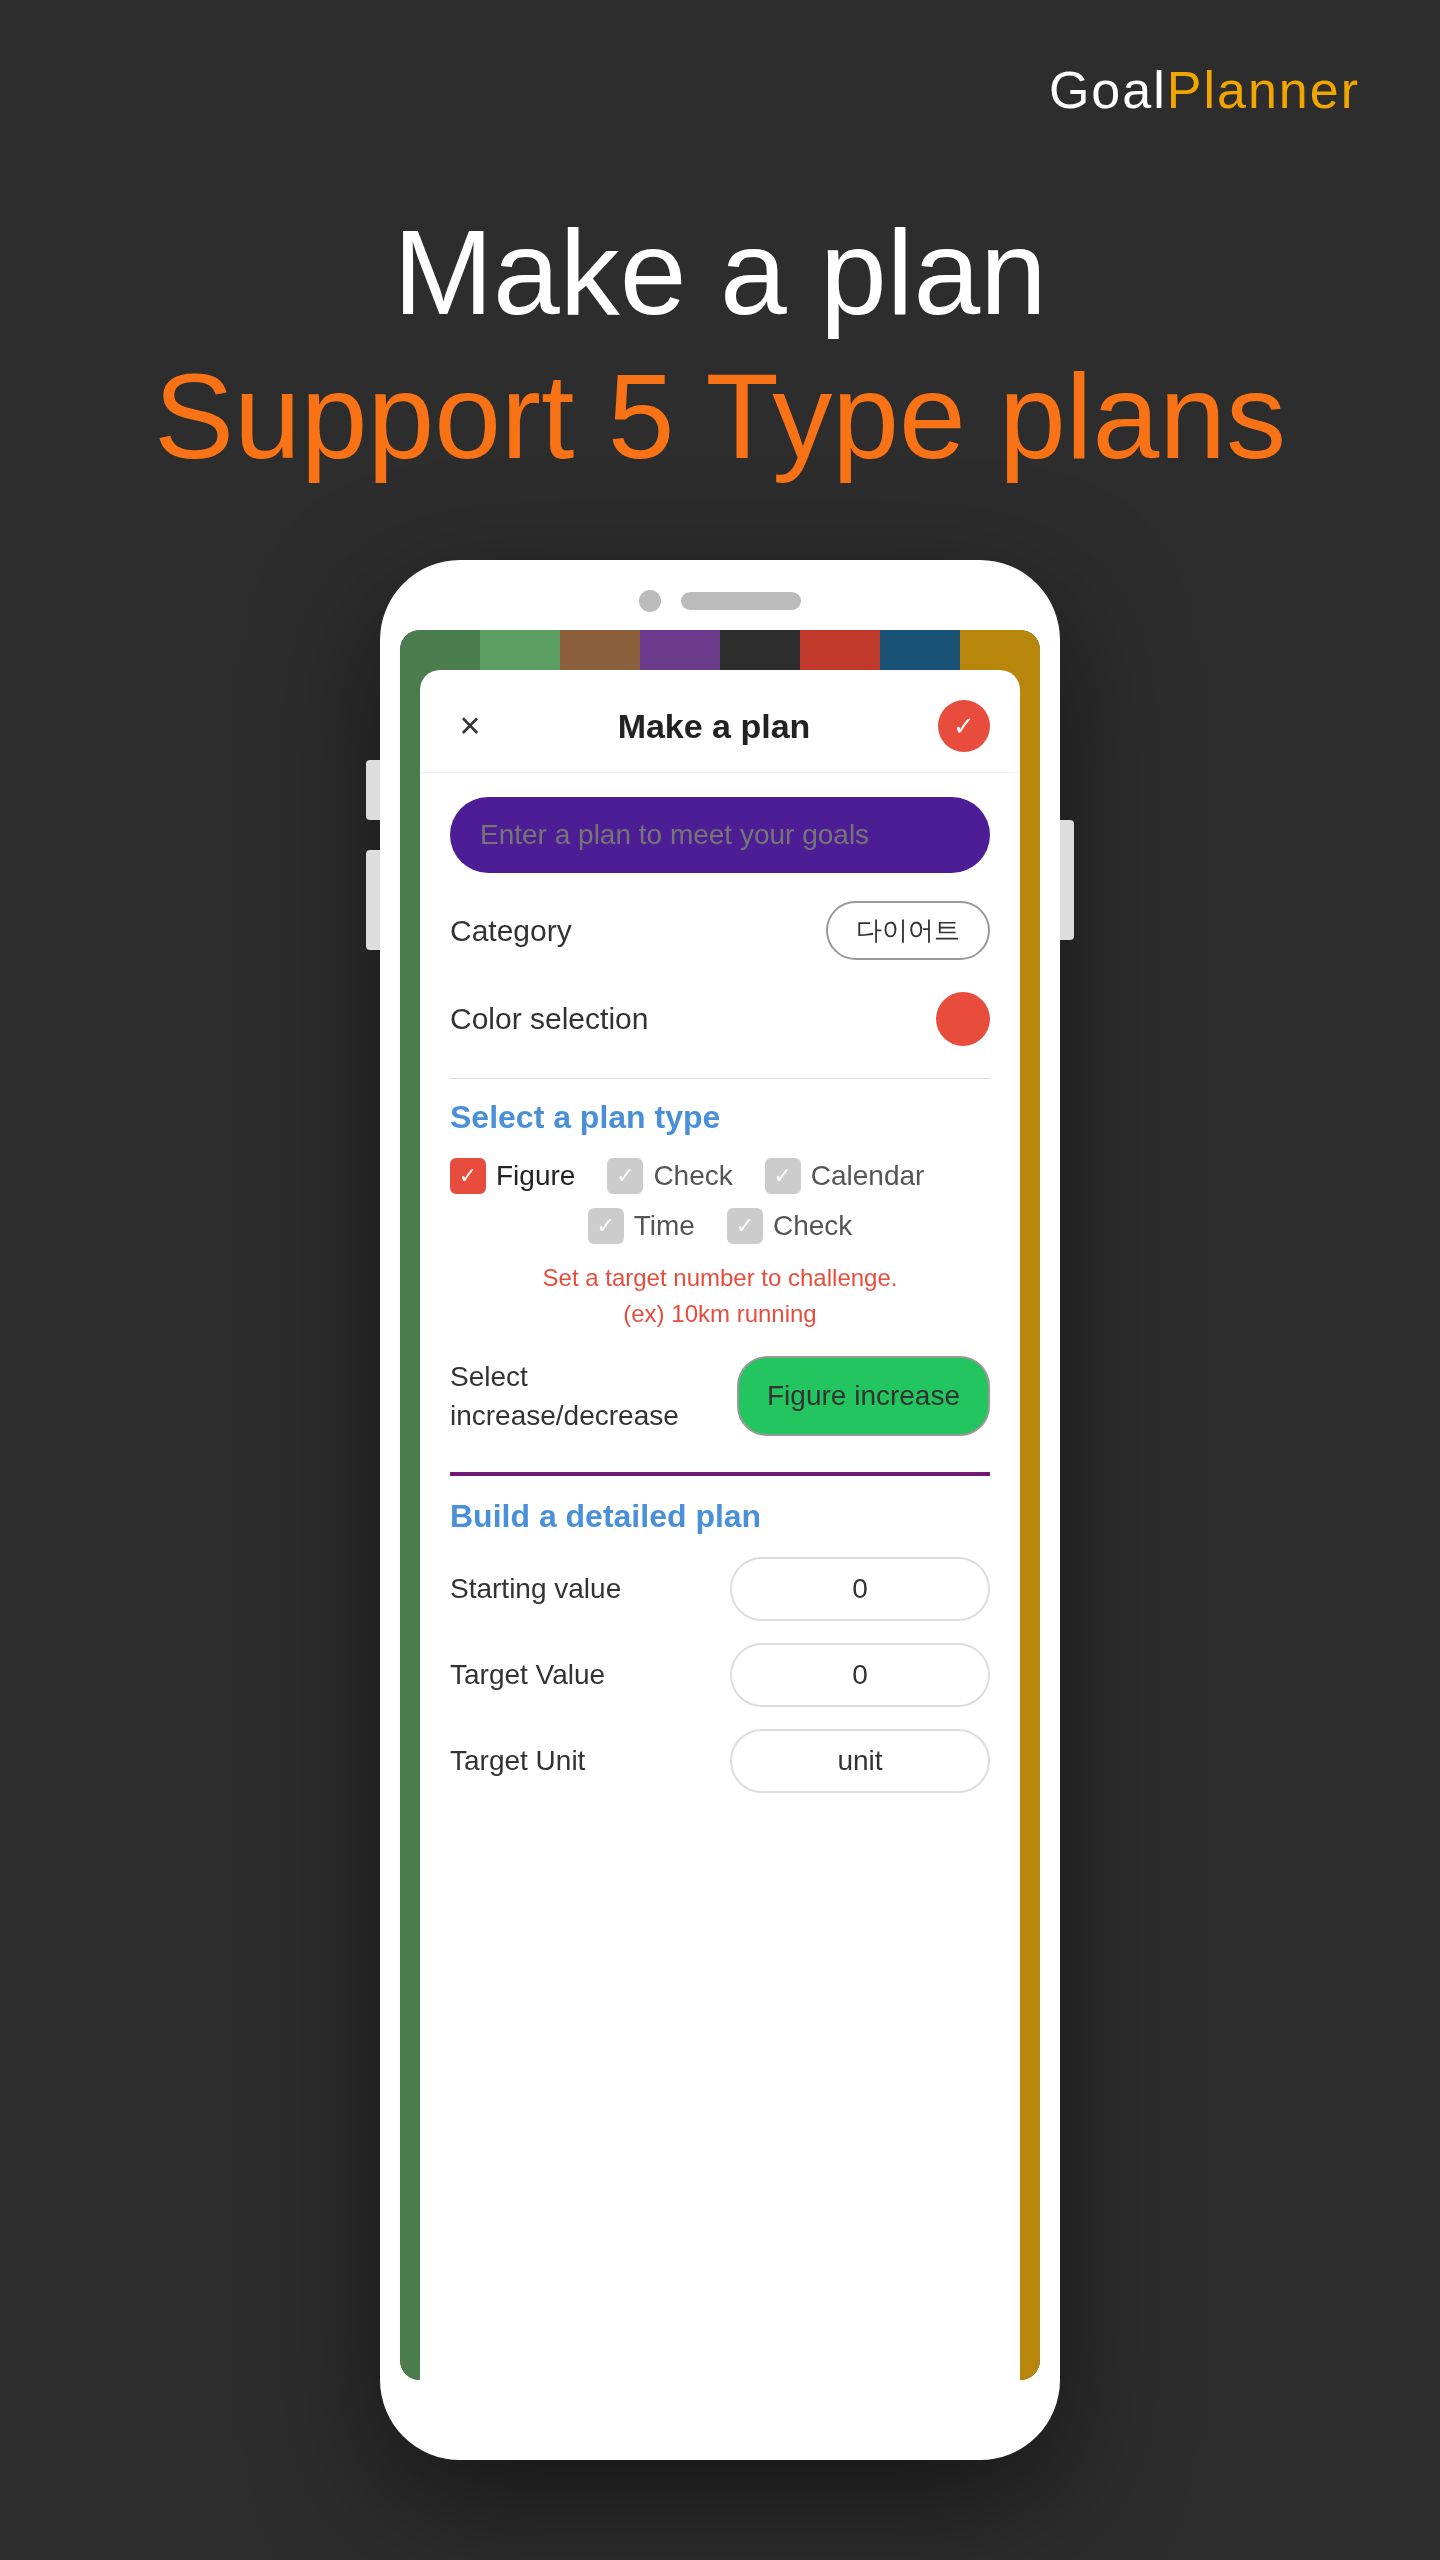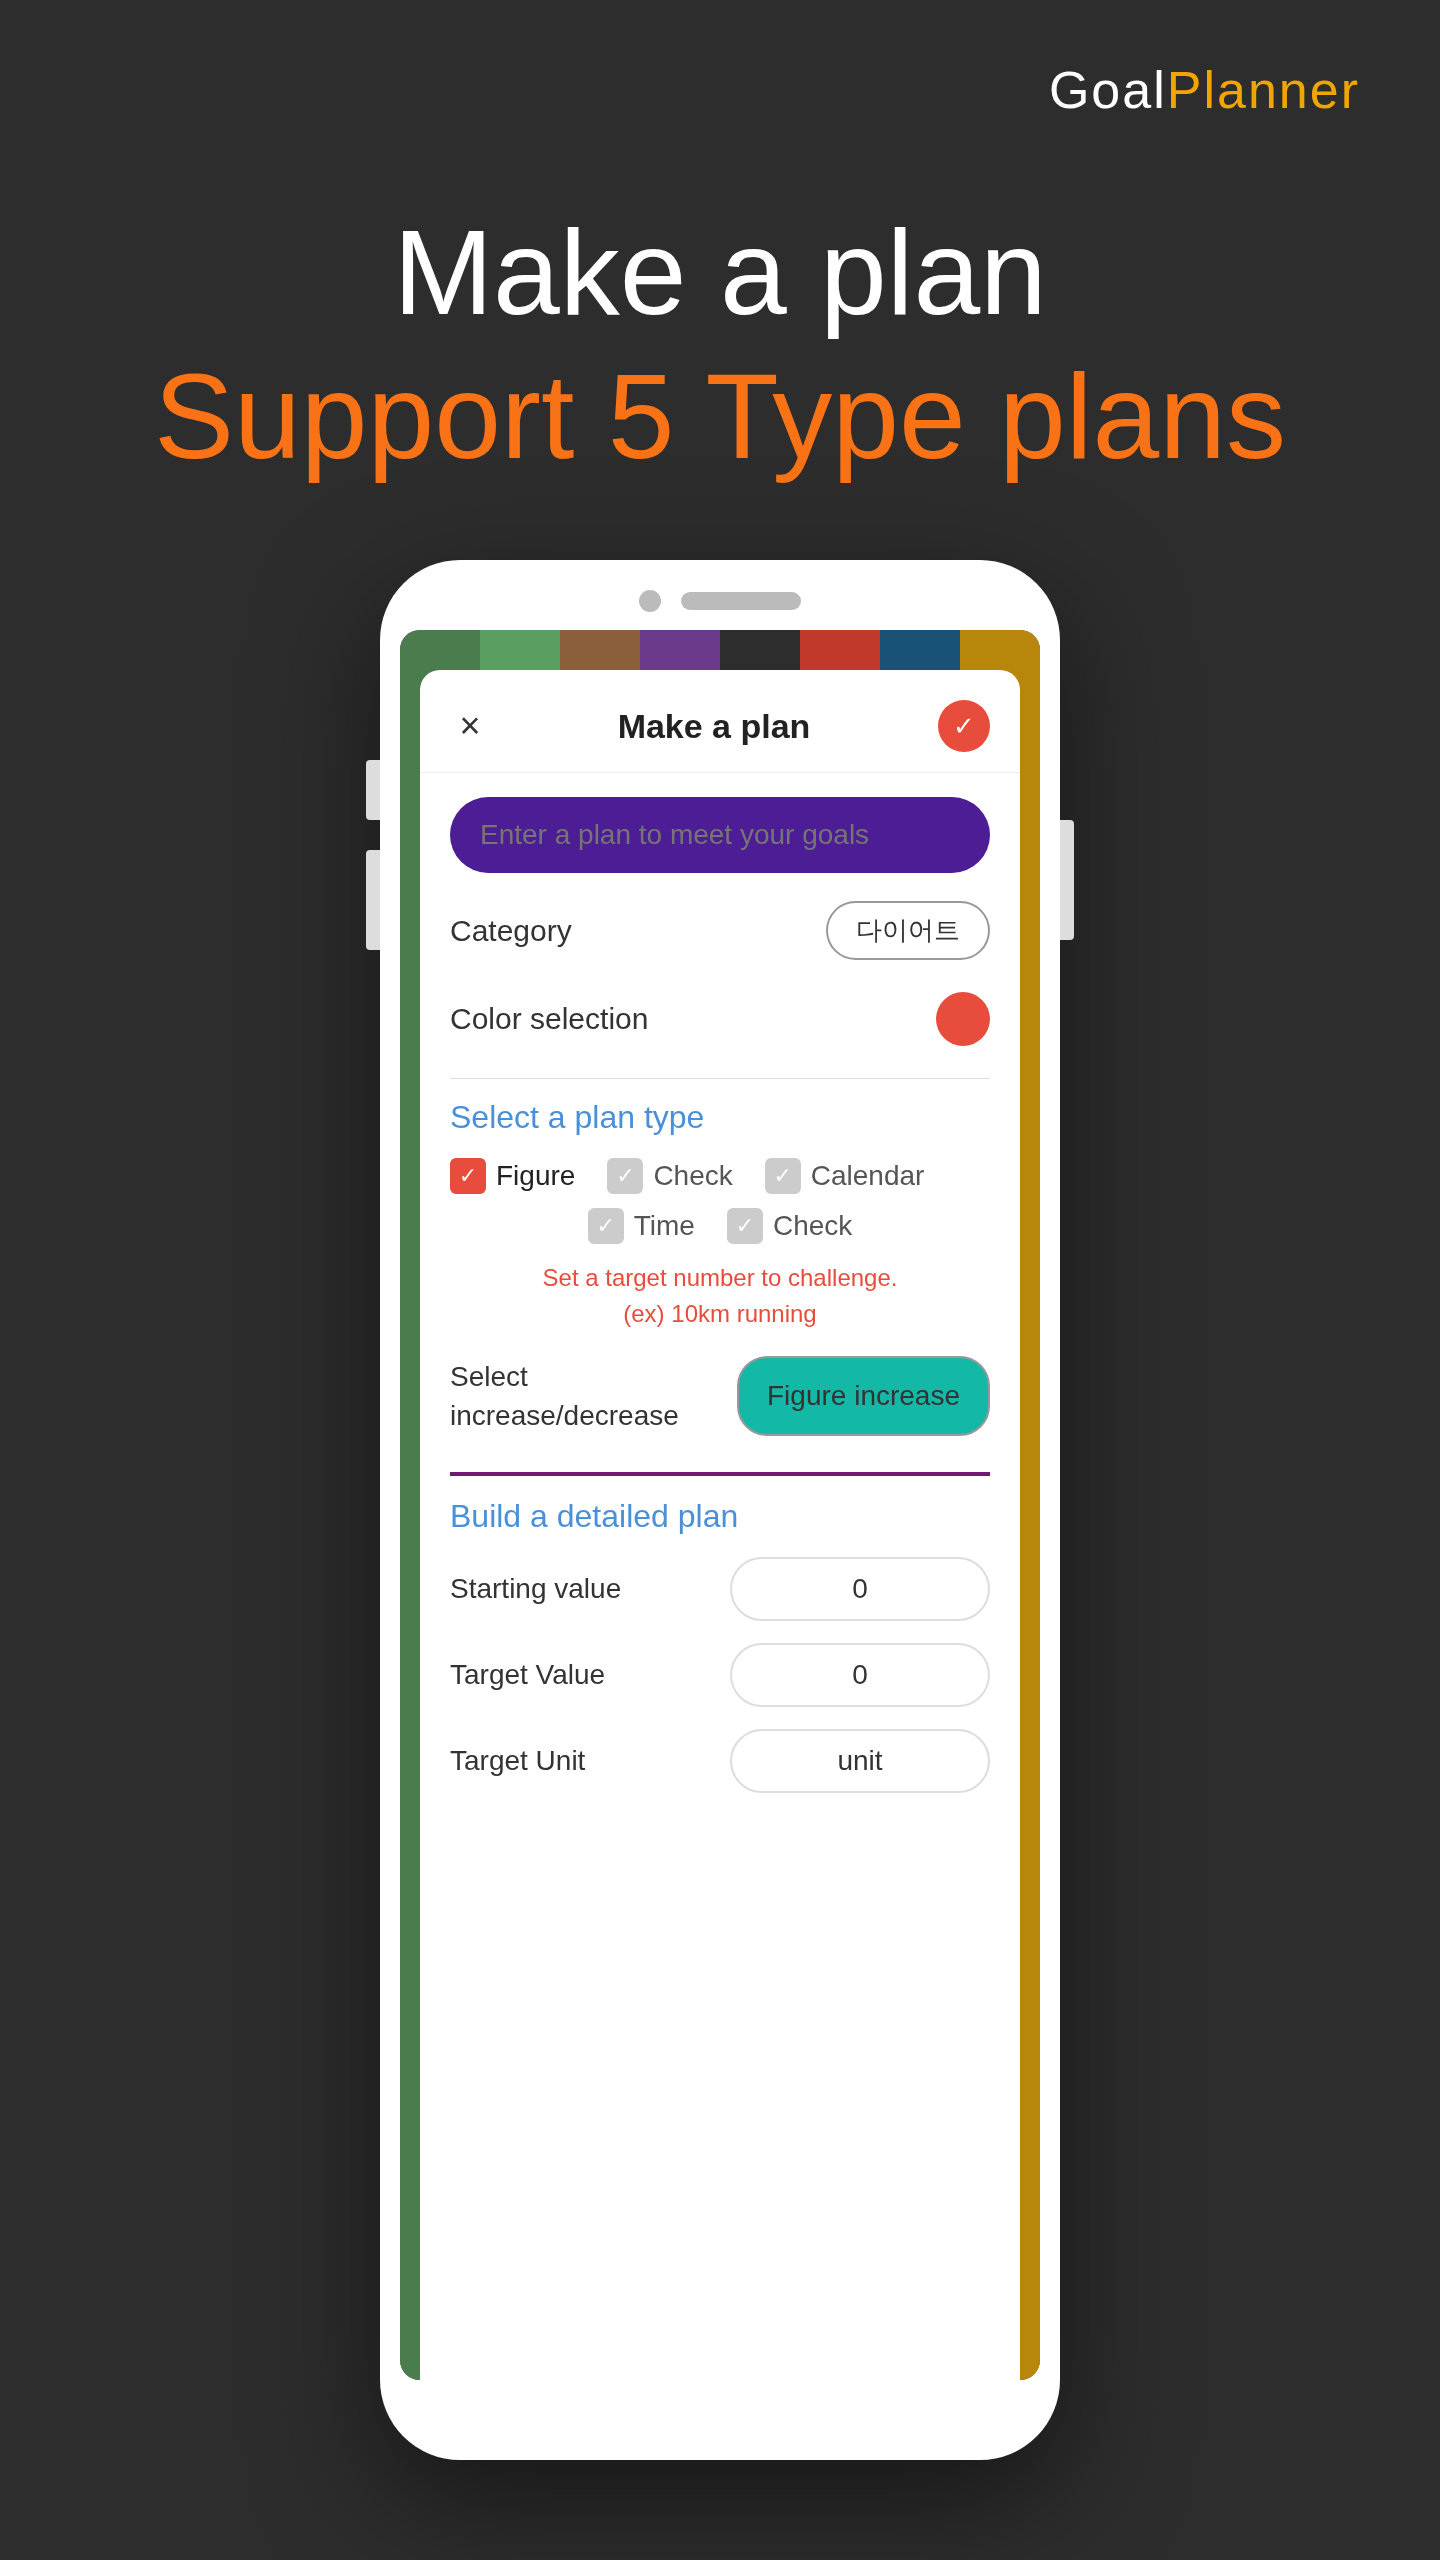--- a/index.html
+++ b/index.html
@@ -244,21 +244,21 @@
     
     .divider {
       height: 1px;
       background: #ddd;
       margin: 10px 0 20px 0;
     }
 
     
     .section-title {
       font-size: 32px;
-      font-weight: 400;
+      font-weight: 700;
       color: #4a90d9;
       margin-bottom: 22px;
     }
 
     
     .plan-types {
       margin-bottom: 16px;
     }
     .plan-type-row {
       display: flex;
@@ -322,21 +322,21 @@
       justify-content: space-between;
       margin-bottom: 20px;
       padding-bottom: 16px;
     }
     .increase-label {
       font-size: 28px;
       color: #333;
       line-height: 1.4;
     }
     .increase-badge {
-      background: #14b8a6;
+      background: #22c55e;
       border: 2px solid #999;
       border-radius: 30px;
       padding: 22px 28px;
       font-size: 28px;
       color: #333;
       font-weight: 500;
     }
 
     
     .detailed-section {

